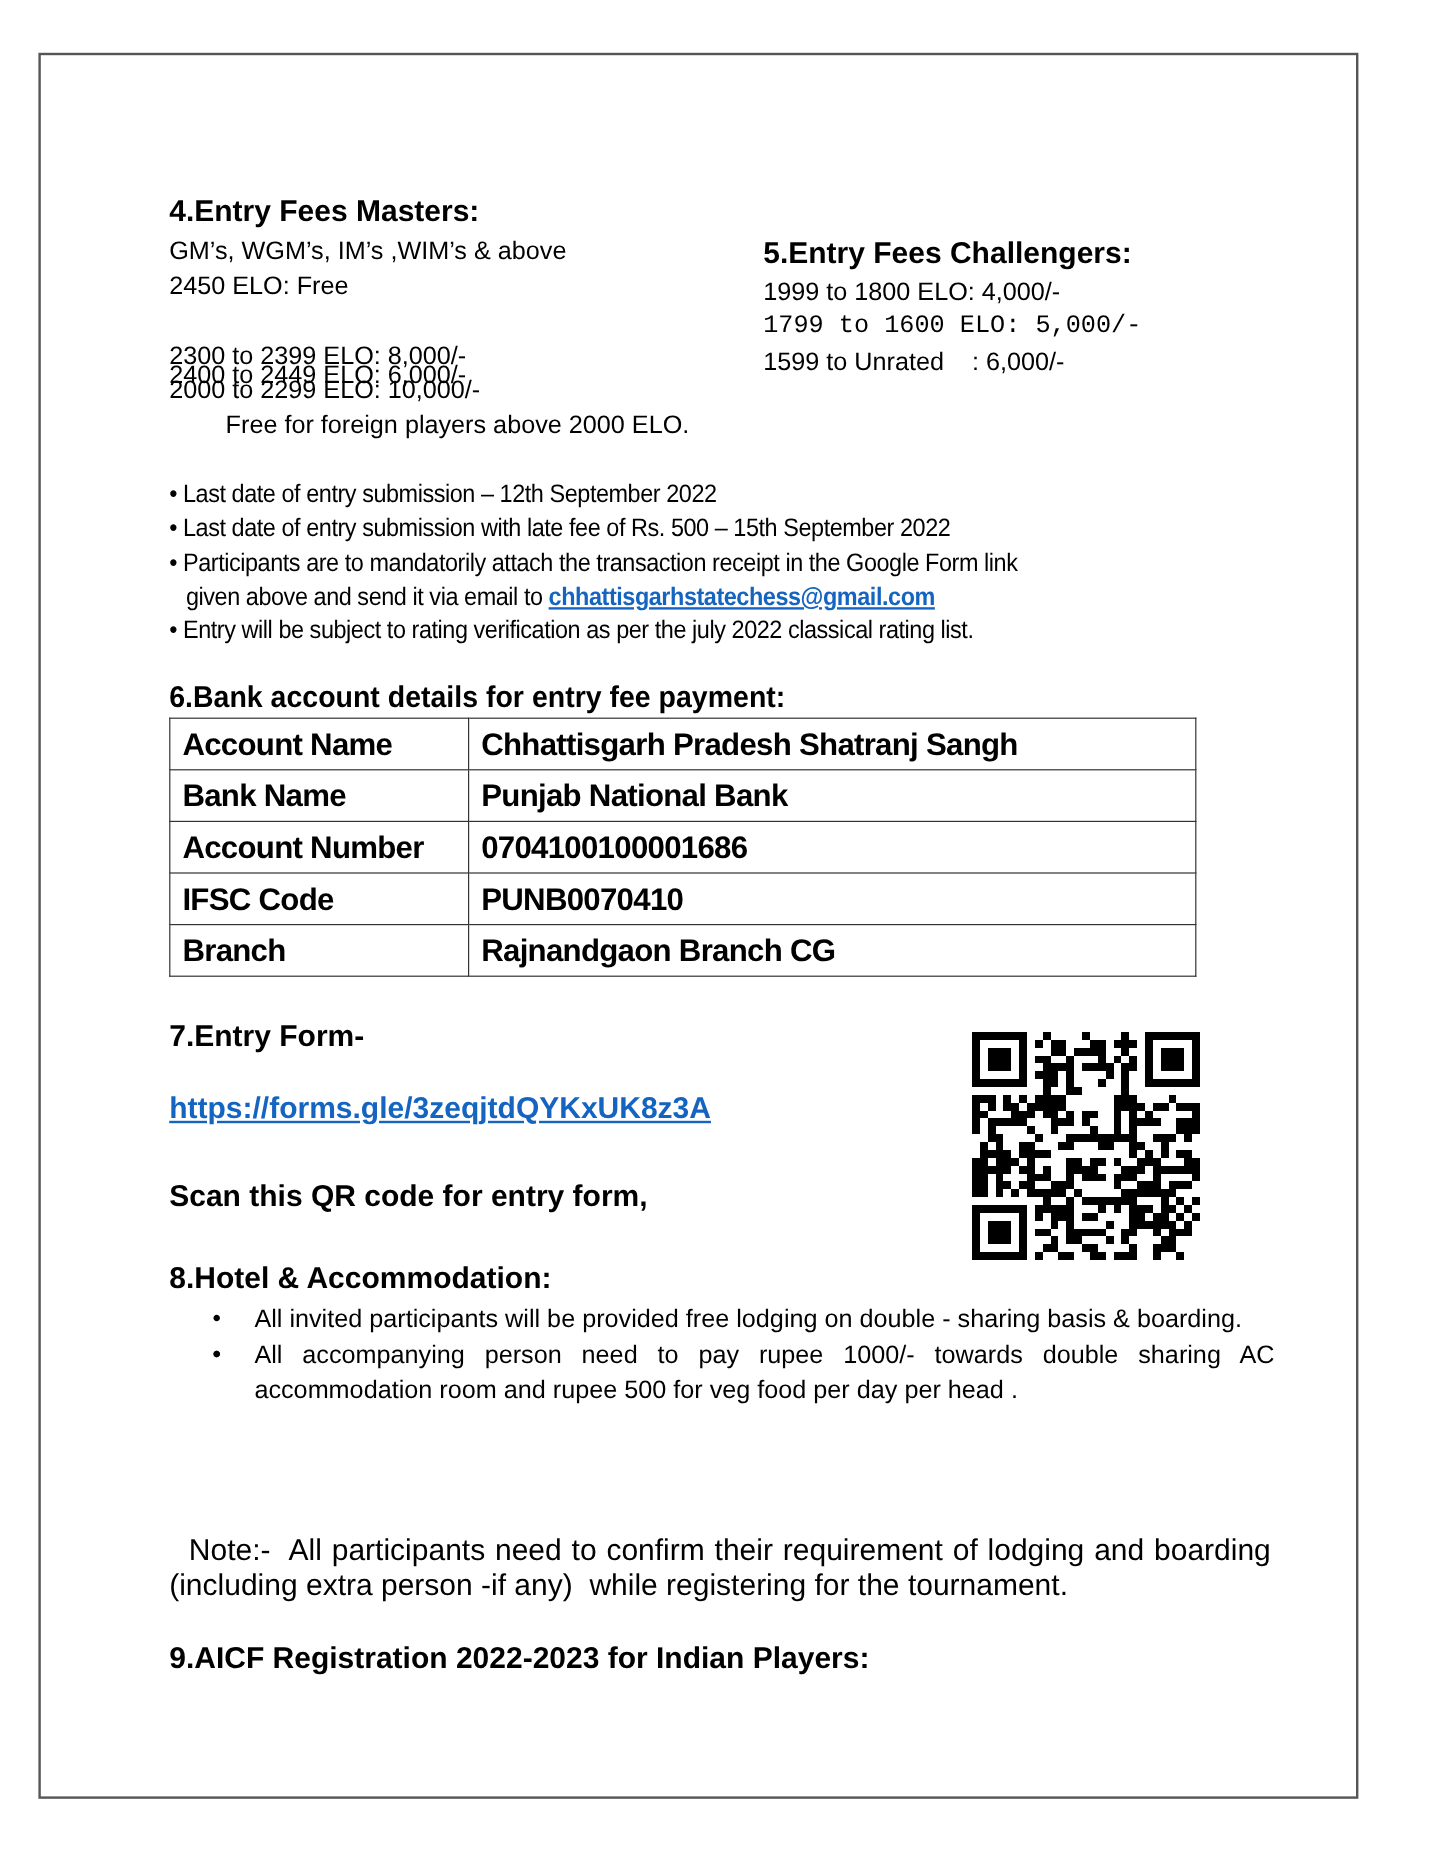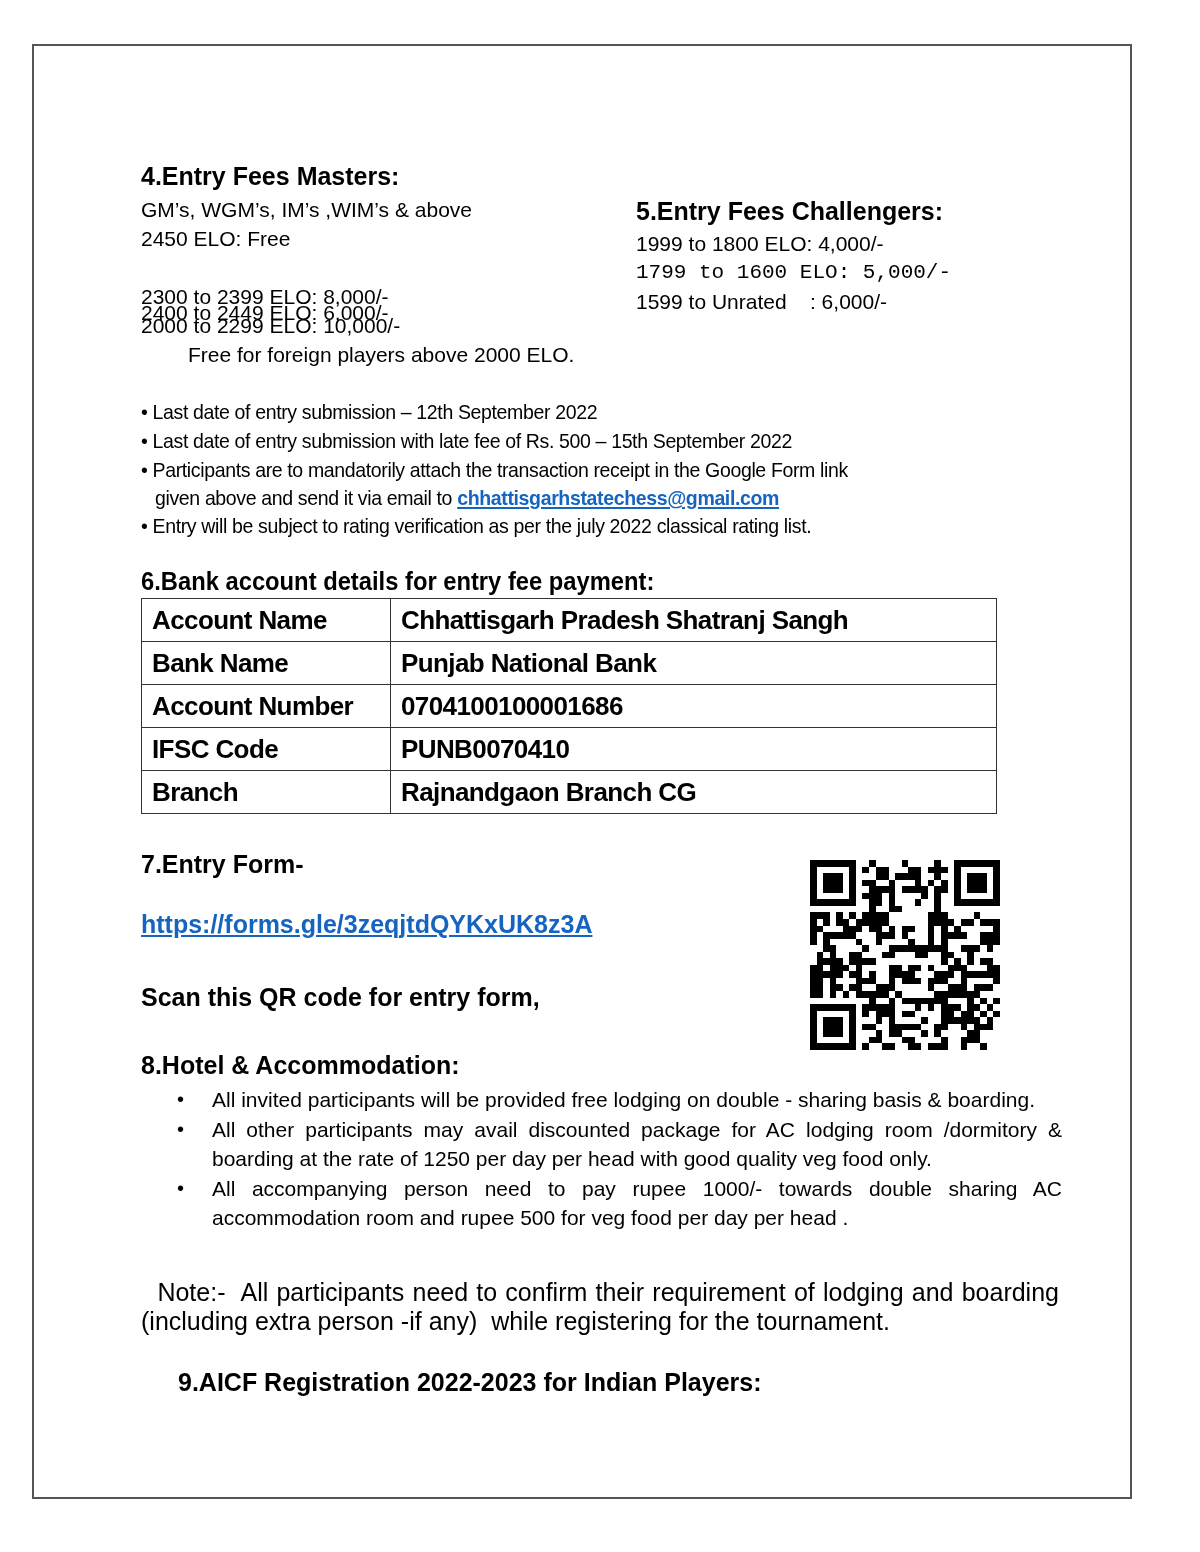--- a/index.html
+++ b/index.html
@@ -432,22 +432,21 @@
 </svg>
 
 <div class="abs h-bold" style="left:141px; top:1051px;">8.Hotel &amp; Accommodation:</div>
 <div class="bullets" style="top:1085px;">
   <div class="item">
     <span class="dot">•</span>
     <span>All invited participants will be provided free lodging on double - sharing basis &amp; boarding.</span>
   </div>
   <div class="item">
     <span class="dot">•</span>
-    <span>All other participants may avail discounted package for AC lodging room /dormitory &amp; boarding at the rate of 1250 per day per head with good quality veg food only.</span>
   </div>
   <div class="item">
     <span class="dot">•</span>
     <span>All accompanying person need to pay rupee 1000/- towards double sharing AC accommodation room and rupee 500 for veg food per day per head .</span>
   </div>
 </div>
 <div class="note" style="white-space:pre-wrap;">  Note:-  All participants need to confirm their requirement of lodging and boarding (including extra person -if any)  while registering for the tournament.</div>
 
-<div class="abs h-bold" style="left:141px; top:1368px;margin-left:37px;">9.AICF Registration 2022-2023 for Indian Players:</div>
+<div class="abs h-bold" style="left:141px; top:1368px;">9.AICF Registration 2022-2023 for Indian Players:</div>
 
 </body></html>

